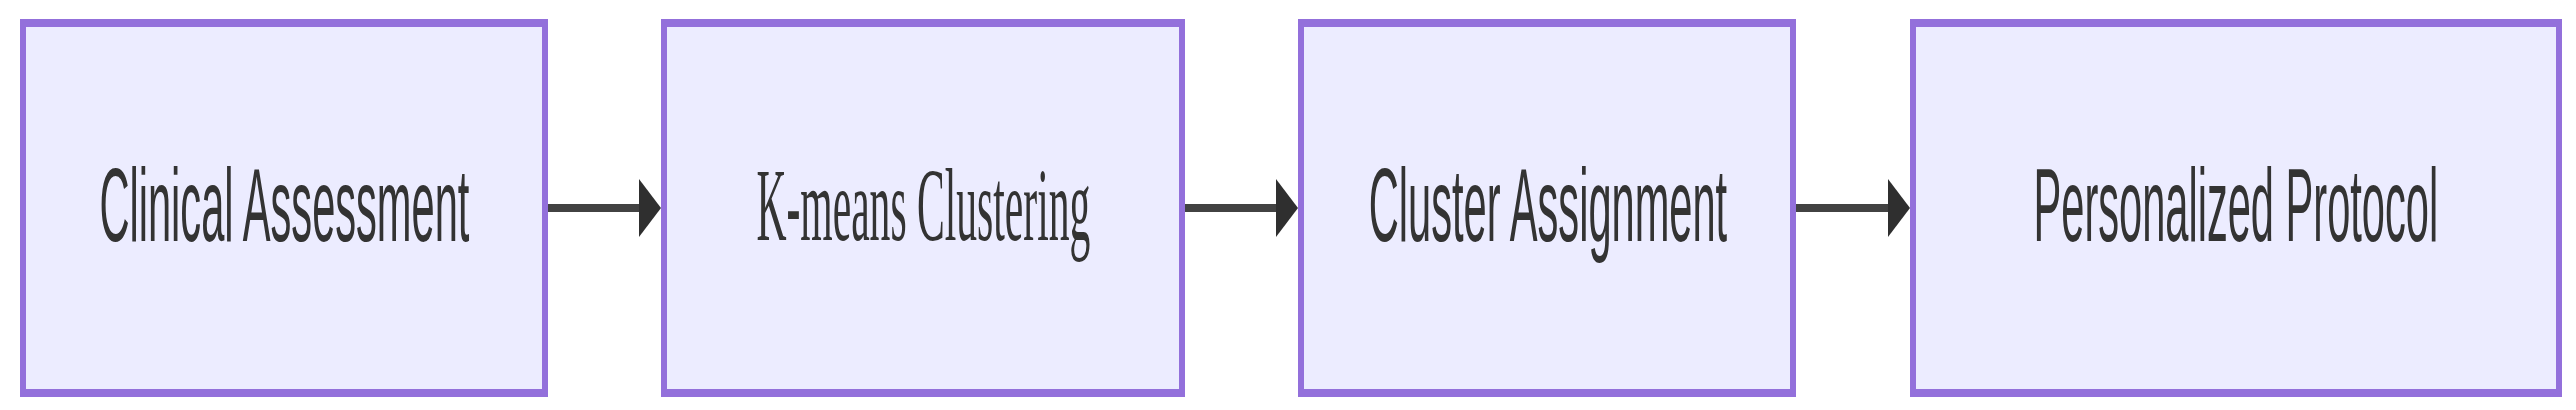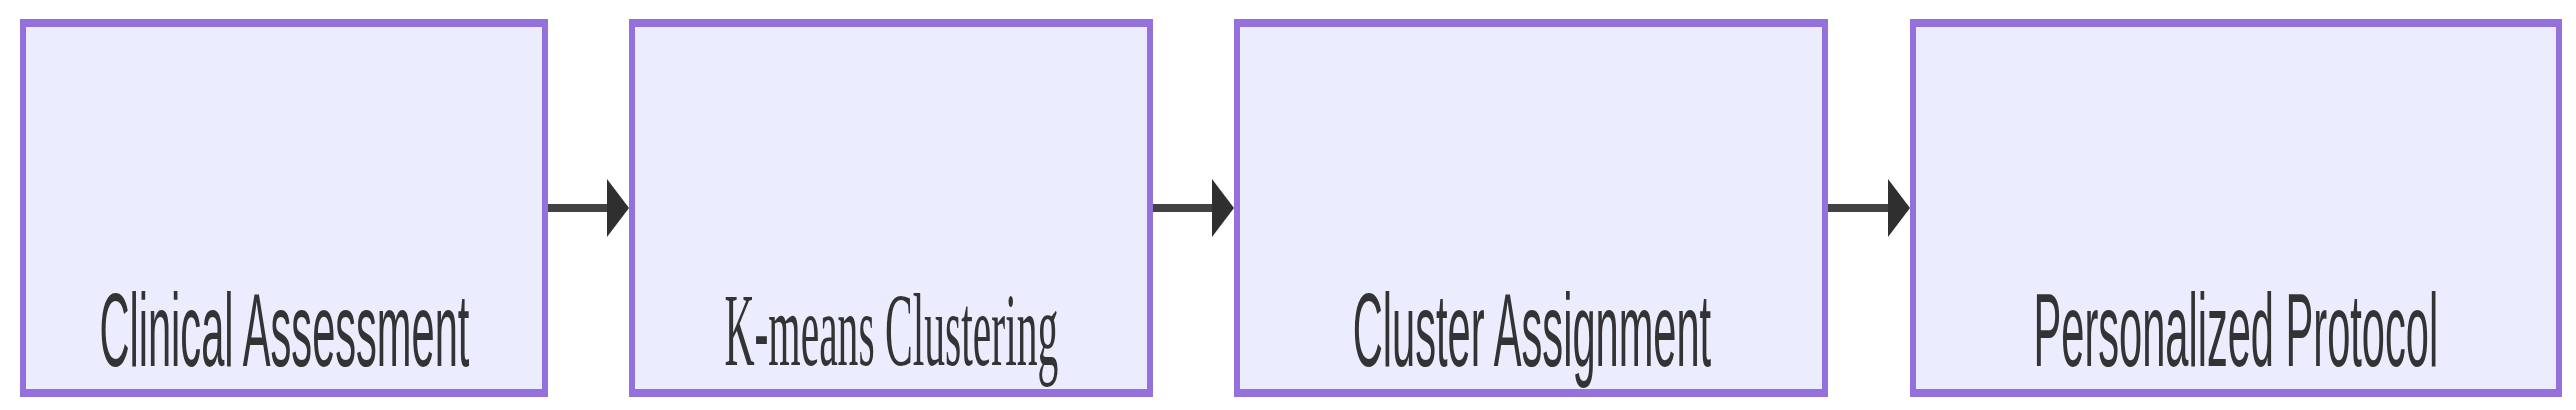--- a/index.html
+++ b/index.html
@@ -23,27 +23,27 @@
     padding:19px 14.3px 14.3px 20px;
     overflow:hidden;
     font-family:"Liberation Sans", sans-serif;
   }
   .node{
     background:var(--node-fill);
     border:6.4px solid var(--node-border);
     border-top-width:8.8px;
     border-bottom-width:8.8px;
     display:flex;
-    align-items:flex-end;
+    align-items:center;
     justify-content:center;
     flex:0 0 auto;
   }
   .diagram > .node:nth-child(1){width:528px;}
   .diagram > .node:nth-child(3){width:524px;font-family:Liberation Serif, serif;}
-  .diagram > .node:nth-child(5){width:594px;}
+  .diagram > .node:nth-child(5){width:498px;}
   .diagram > .node:nth-child(7){width:652px;}
   .label{
     font-size:104px;
     line-height:1;
     color:var(--text-color);
     white-space:nowrap;
     display:inline-block;
     transform:scaleX(0.40);
     transform-origin:center center;
     padding-bottom:6.4px;

